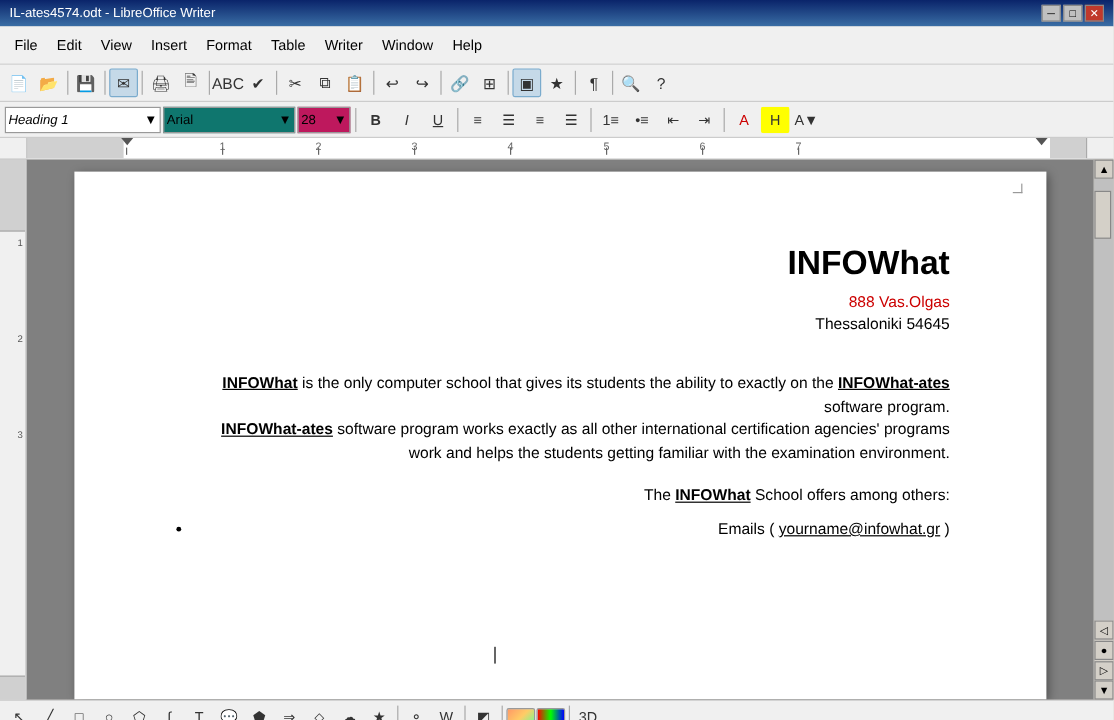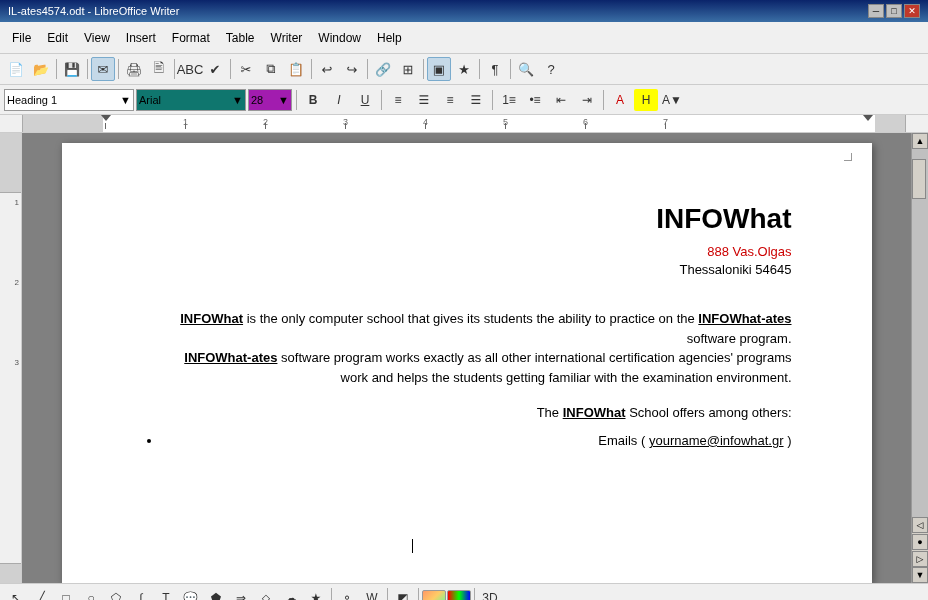--- a/index.html
+++ b/index.html
@@ -80,36 +80,37 @@
       border-bottom: 1px solid #ccc;
     }
     .style-select {
       width: 130px; height: 22px;
       border: 1px solid #999;
       font-size: 11px;
       padding: 1px 2px;
       background: white;
       display: flex; align-items: center; justify-content: space-between;
       cursor: pointer;
+      font-style: italic;
     }
     .font-select {
       width: 110px; height: 22px;
       border: 1px solid #999;
       font-size: 11px;
       padding: 1px 2px;
       background: #0f766e;
       display: flex; align-items: center; justify-content: space-between;
       cursor: pointer;
     }
     .size-select {
       width: 44px; height: 22px;
       border: 1px solid #999;
       font-size: 11px;
       padding: 1px 2px;
-      background: #a21caf;
+      background: #be185d;
       display: flex; align-items: center; justify-content: space-between;
       cursor: pointer;
     }
     .fmt-btn {
       width: 24px; height: 22px;
       background: transparent;
       border: 1px solid transparent;
       border-radius: 2px;
       display: flex; align-items: center; justify-content: center;
       cursor: pointer;
@@ -415,21 +416,21 @@
       <div class="doc-address">
         <div>
           <span class="red-text">888 Vas.Olgas</span>
         </div>
         <div>Thessaloniki 54645</div>
       </div>
 
       <div class="doc-body">
         <p>
           <span class="bold-underline">INFOWhat</span>
-          <span> is the only computer school that gives its students the ability to practice on the </span>
+          <span> is the only computer school that gives its students the ability to exactly on the </span>
           <span class="bold-underline">INFOWhat-ates</span>
           <span> software program.</span>
         </p>
         <p>
           <span class="bold-underline">INFOWhat-ates</span>
           <span> software program works exactly as all other international certification agencies' programs work and helps the students getting familiar with the examination environment.</span>
         </p>
 
         <p style="margin-top:16px;">
           <span>The </span>

